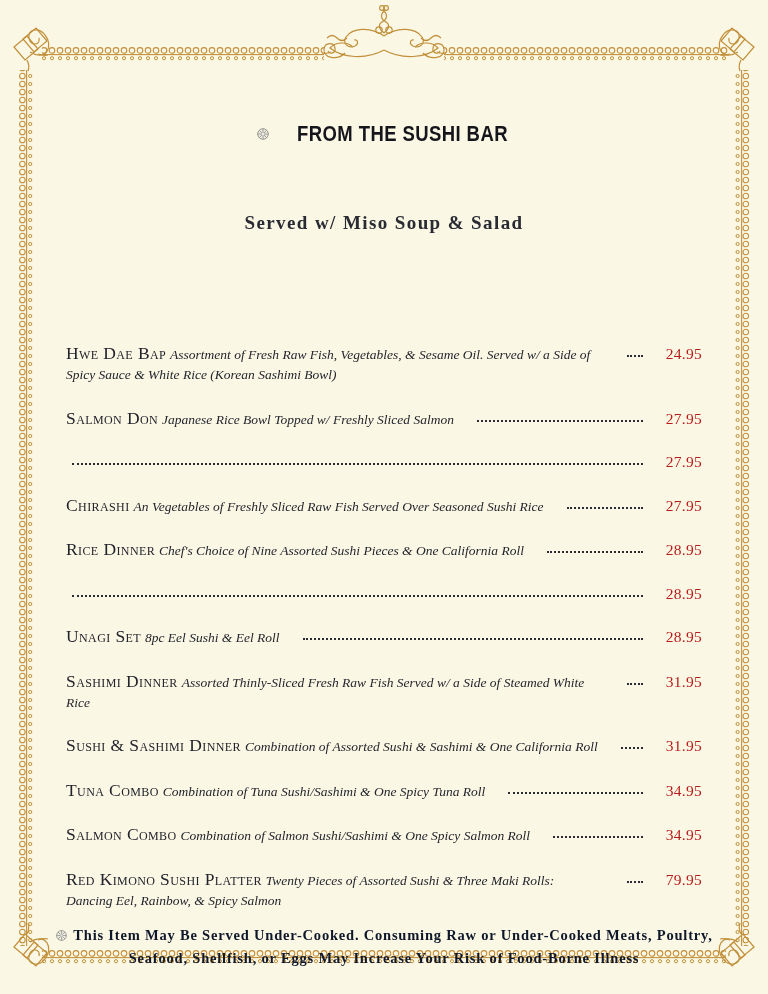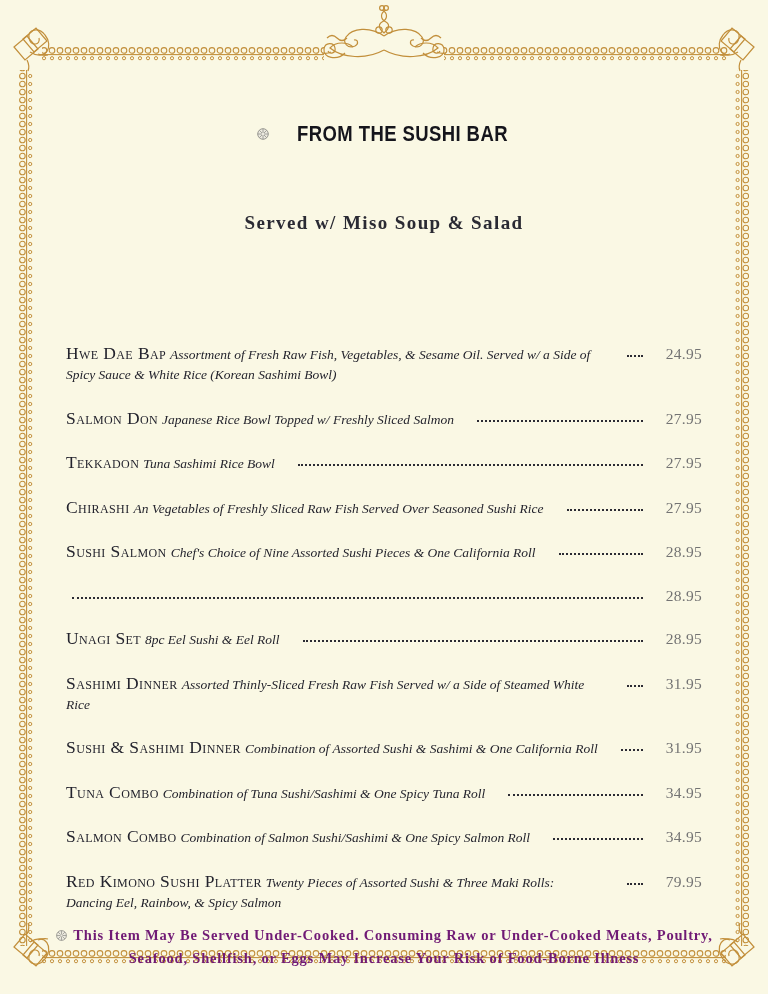--- a/index.html
+++ b/index.html
@@ -32,26 +32,26 @@
   .item .text{flex:0 1 auto;max-width:578px;line-height:19px;}
   .name{
     font-variant:small-caps;font-size:17.5px;letter-spacing:0.4px;color:#23232d;
   }
   .desc{font-style:italic;font-size:13.5px;color:#24242d;}
   .leader{
     flex:1 1 auto;min-width:16px;height:0;
     border-bottom:2px dotted #2b2b33;
     margin:0 6px;transform:translateY(-2px);
   }
-  .price{font-size:15.5px;letter-spacing:0.3px;white-space:nowrap;color:#737373;}
+  .price{font-size:15.5px;letter-spacing:0.3px;white-space:nowrap;color:#b91c1c;}
 
   .disclaimer{
     position:absolute;top:924px;left:44px;width:680px;text-align:center;
     font-size:14.5px;font-weight:bold;letter-spacing:0.8px;line-height:22.5px;
-    color:#701a75;z-index:2;
+    color:#0f172a;z-index:2;
   }
   .disclaimer svg{vertical-align:-2px;margin-right:5px;}
 </style>
 </head>
 <body>
 
 <svg class="border-art" width="768" height="994" viewBox="0 0 768 994" aria-hidden="true">
   <defs>
     <pattern id="patTop" width="8" height="16" patternUnits="userSpaceOnUse" patternTransform="translate(0,46)">
       <circle cx="4" cy="4.4" r="2.8" fill="none" stroke="#C28F3B" stroke-width="1.1"></circle>
@@ -132,40 +132,36 @@
   <div class="item">
     <span class="text">
       <span class="name">Salmon Don</span>
       <span class="desc">Japanese Rice Bowl Topped w/ Freshly Sliced Salmon</span>
     </span>
     <span class="leader"></span>
     <span class="price">27.95</span>
   </div>
 
   <div class="item">
-    <span class="text">
-      <span class="name">Tekkadon</span>
-      <span class="desc">Tuna Sashimi Rice Bowl</span>
-    </span>
     <span class="leader"></span>
     <span class="price">27.95</span>
   </div>
 
   <div class="item">
     <span class="text">
       <span class="name">Chirashi</span>
       <span class="desc">An Vegetables of Freshly Sliced Raw Fish Served Over Seasoned Sushi Rice</span>
     </span>
     <span class="leader"></span>
     <span class="price">27.95</span>
   </div>
 
   <div class="item">
     <span class="text">
-      <span class="name">Sushi Salmon</span>
+      <span class="name">Rice Dinner</span>
       <span class="desc">Chef's Choice of Nine Assorted Sushi Pieces &amp; One California Roll</span>
     </span>
     <span class="leader"></span>
     <span class="price">28.95</span>
   </div>
 
   <div class="item">
     <span class="leader"></span>
     <span class="price">28.95</span>
   </div>

